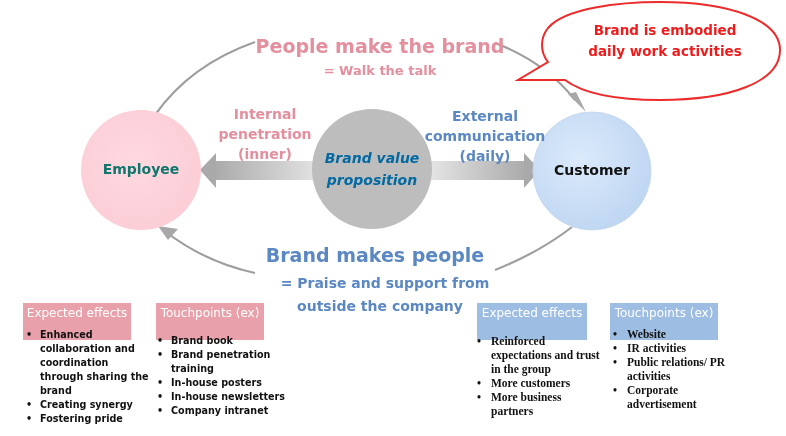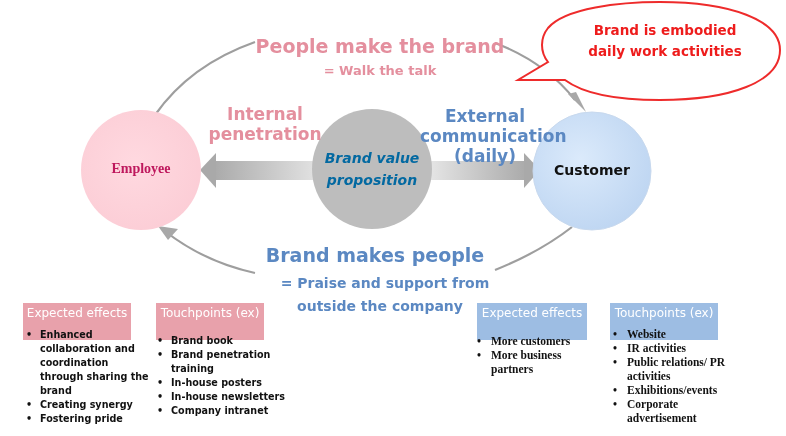--- a/index.html
+++ b/index.html
@@ -4,21 +4,21 @@
 <style>
   html, body { margin: 0; padding: 0; background: #ffffff; }
   body { width: 786px; height: 436px; position: relative; overflow: hidden;
          font-family: "DejaVu Sans", sans-serif; }
   .abs { position: absolute; }
   svg.bg { position: absolute; left: 0; top: 0; }
   .title-pink { color: #e48f9e; font-weight: bold; text-align: center; }
   .title-blue { color: #5b88c2; font-weight: bold; text-align: center; }
   .circle-label { font-weight: bold; text-align: center; font-size: 14px; }
   .center-label { color: #0369a1; font-weight: bold; text-align: center; font-size: 14px; line-height: 22px; font-style: italic; }
-  .flow-label { font-weight: bold; text-align: center; font-size: 17px; line-height: 20px; }
+  .flow-label { font-weight: bold; text-align: center; font-size: 14px; line-height: 20px; }
   .callout-text { color: #ee1c1c; font-weight: bold; text-align: center; font-size: 13.5px; line-height: 21px; }
   .hdr { position: absolute; height: 37px; color: #fff; font-weight: normal; font-size: 12px;
          text-align: center; line-height: 20px; }
   .hdr.pink { background: #e8a1ab; }
   .hdr.blue { background: #9dbde3; }
   ul.blist { position: absolute; margin: 0; padding: 0; list-style: none; font-size: 10px; line-height: 14px; color: #111; font-weight: bold; }
   ul.blist li { position: relative; padding-left: 16px; }
   ul.blist li::before { content: "•"; position: absolute; left: 2px; top: 0; }
   ul.sans { font-family: "DejaVu Sans", sans-serif; font-size: 9.6px; }
   ul.serif { font-family: "Liberation Serif", serif; font-size: 11.5px; line-height: 14px; }
@@ -71,28 +71,29 @@
 <div class="abs title-pink" style="left:240px; top:63px; width:280px; font-size:13px;">= Walk the talk</div>
 
 <div class="abs callout-text" style="left:560px; top:20px; width:210px;">
   <div>Brand is embodied</div>
   <div>daily work activities</div>
 </div>
 
 <div class="abs flow-label" style="left:205px; top:104px; width:120px; color:#e48f9e;">
   <div>Internal</div>
   <div>penetration</div>
+  <div>(inner)</div>
 </div>
 <div class="abs flow-label" style="left:420px; top:106px; width:130px; color:#5b88c2;">
   <div>External</div>
   <div>communication</div>
   <div>(daily)</div>
 </div>
 
-<div class="abs circle-label" style="left:81px; top:161px; width:120px; color:#be185d;font-family:Liberation Serif, serif;">Employee</div>
+<div class="abs circle-label" style="left:81px; top:161px; width:120px; color:#0f766e;">Employee</div>
 <div class="abs center-label" style="left:312px; top:147px; width:120px;">
   <div>Brand value</div>
   <div>proposition</div>
 </div>
 <div class="abs circle-label" style="left:532px; top:162px; width:120px; color:#111;">Customer</div>
 
 <div class="abs title-blue" style="left:255px; top:244px; width:240px; font-size:19px;">Brand makes people</div>
 <div class="abs title-blue" style="left:270px; top:275px; width:230px; font-size:14px;">=  Praise and support from</div>
 <div class="abs title-blue" style="left:280px; top:298px; width:200px; font-size:14px;">outside the company</div>
 
@@ -107,24 +108,24 @@
 <ul class="blist sans" style="left:155px; top:334px; width:135px;">
   <li>Brand book</li>
   <li>Brand penetration training</li>
   <li>In-house posters</li>
   <li>In-house newsletters</li>
   <li>Company intranet</li>
 </ul>
 
 <div class="hdr blue" style="left:477px; top:303px; width:110px;">Expected effects</div>
 <ul class="blist serif" style="left:475px; top:334px; width:125px;">
+  <li>Reinforced expectations and trust in the group</li>
   <li>More customers</li>
   <li>More business partners</li>
 </ul>
 
 <div class="hdr blue" style="left:610px; top:303px; width:108px;">Touchpoints (ex)</div>
 <ul class="blist serif" style="left:611px; top:327px; width:130px;">
   <li>Website</li>
   <li>IR activities</li>
   <li>Public relations/ PR activities</li>
-  <li>Exhibitions/events</li>
   <li>Corporate advertisement</li>
 </ul>
 
 </body></html>

